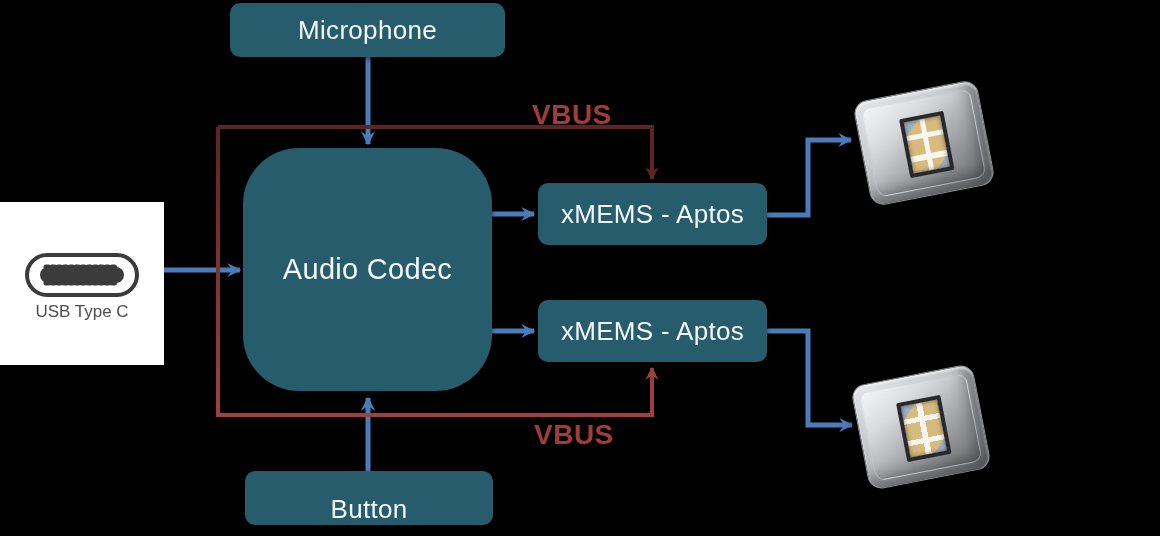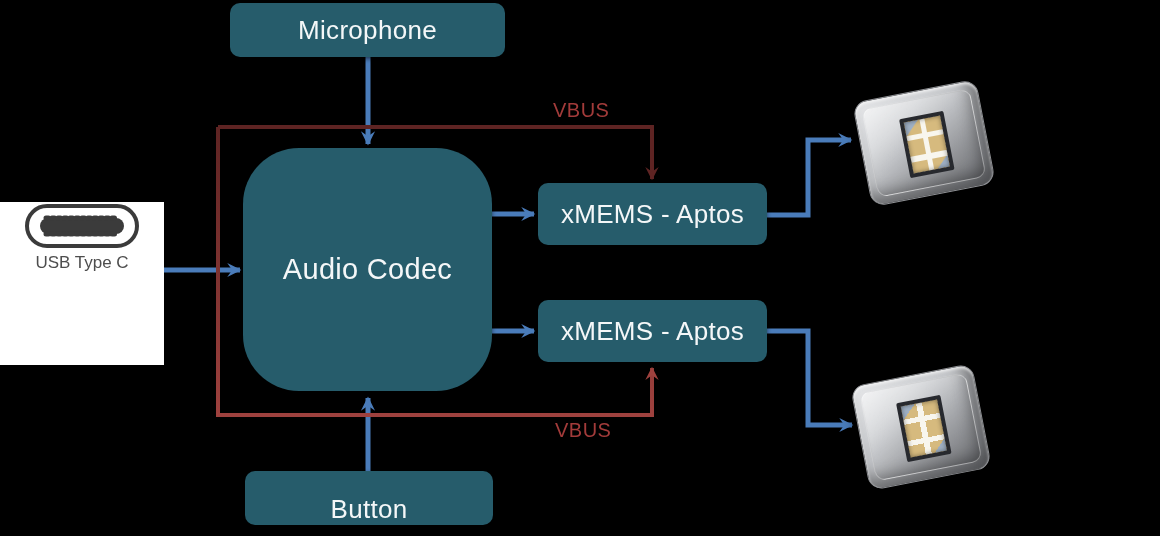--- a/index.html
+++ b/index.html
@@ -35,33 +35,32 @@
   }
   #mic   {left:230px;top:3px;   width:275px;height:54px;}
   #codec {left:243px;top:148px; width:249px;height:243px;border-radius:56px;font-size:29px;}
   #button{left:245px;top:471px; width:248px;height:54px;align-items:flex-end;}
   #amp1  {left:538px;top:183px; width:229px;height:62px;}
   #amp2  {left:538px;top:300px; width:229px;height:62px;}
   
   .vbus-label{
     position:absolute;
     color:var(--vbus_text);
-    font-weight:normal;
-    font-size:20px;
+    font-weight:bold;
+    font-size:28px;
     letter-spacing:.5px;
-    margin-left:21px;
   }
   #vbus-top{left:532px;top:99px;}
   #vbus-bottom{left:534px;top:419px;}
   
   #usb-panel{
     position:absolute;left:0;top:202px;width:164px;height:163px;
     background:var(--usb_panel_bg);
     display:flex;flex-direction:column;align-items:center;
-    box-sizing:border-box;
+    padding-top:49px;box-sizing:border-box;
   }
   #usb-label{
     margin-top:3px;
     color:var(--usb_text);
     font-size:17px;
   }
   
   .chip{
     position:absolute;
     border-radius:14px;

